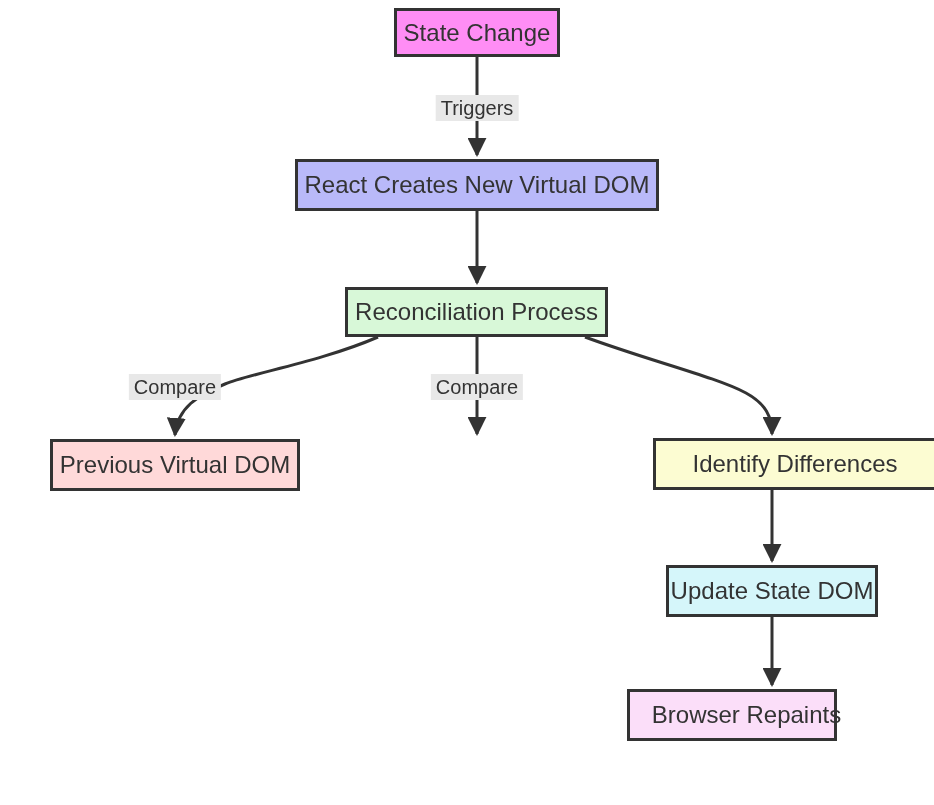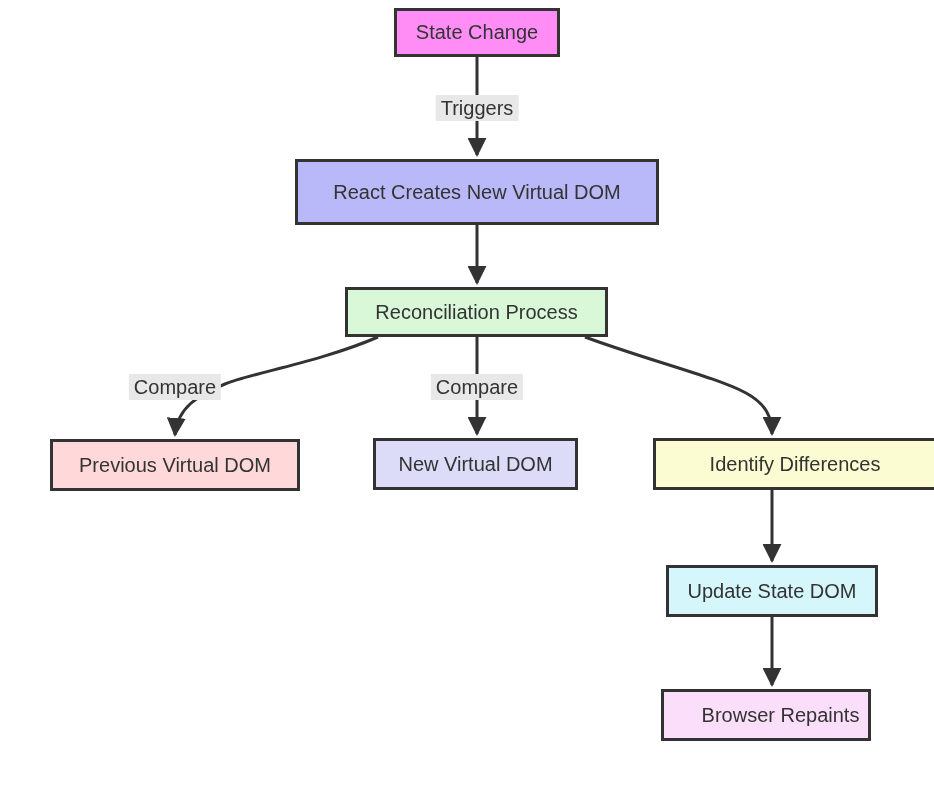--- a/index.html
+++ b/index.html
@@ -27,21 +27,21 @@
     stroke-width: 3px;
   }
   .node {
     position: absolute;
     box-sizing: border-box;
     border: 3px solid #333333;
     display: flex;
     align-items: center;
     justify-content: center;
     color: #333333;
-    font-size: 20px;
+    font-size: 24px;
     white-space: nowrap;
     z-index: 3;
   }
   .edge-label {
     position: absolute;
     transform: translate(-50%, -50%);
     background: #e8e8e8;
     color: #333333;
     font-size: 20px;
     line-height: 26px;
@@ -71,41 +71,38 @@
   </svg>
 
   <div class="edge-label" style="left:477px; top:108px;">Triggers</div>
   <div class="edge-label" style="left:175px; top:387px;">Compare</div>
   <div class="edge-label" style="left:477px; top:387px;">Compare</div>
 
   <div class="node" style="left: 394px; top: 8px; width: 166px; height: 49px; background-color: rgb(255, 141, 245);">
     <span>State Change</span>
   </div>
 
-  <div class="node" style="left: 295px; top: 159px; width: 364px; height: 66px; background-color: rgb(185, 185, 249); text-align: right;">
+  <div class="node" style="left: 295px; top: 159px; width: 364px; height: 52px; background-color: rgb(185, 185, 249); text-align: right;">
     <span>React Creates New Virtual DOM</span>
   </div>
 
   <div class="node" style="left: 50px; top: 439px; width: 250px; height: 52px; background-color: rgb(255, 217, 217);">
     <span>Previous Virtual DOM</span>
   </div>
 
   <div class="node" style="left: 345px; top: 287px; width: 263px; height: 50px; background-color: rgb(216, 248, 216);">
     <span>Reconciliation Process</span>
   </div>
 
-  <div class="node" style="left: 373px; top: 438px; width: 205px; height: 52px; background-color: rgb(220, 220, 249);">
-    <span>New Virtual DOM</span>
-  </div>
 
   <div class="node" style="left: 653px; top: 438px; width: 284px; height: 52px; background-color: rgb(252, 252, 210);">
     <span>Identify Differences</span>
   </div>
 
   <div class="node" style="left: 666px; top: 565px; width: 212px; height: 52px; background-color: rgb(213, 246, 250);">
     <span>Update State DOM</span>
   </div>
 
-  <div class="node" style="left: 661px; top: 689px; width: 210px; height: 52px; background-color: rgb(251, 222, 249); padding-left: 29px;">
+  <div class="node" style="left: 627px; top: 689px; width: 210px; height: 52px; background-color: rgb(251, 222, 249); padding-left: 29px;">
     <span>Browser Repaints</span>
   </div>
 
 </div>
 
 </body></html>

